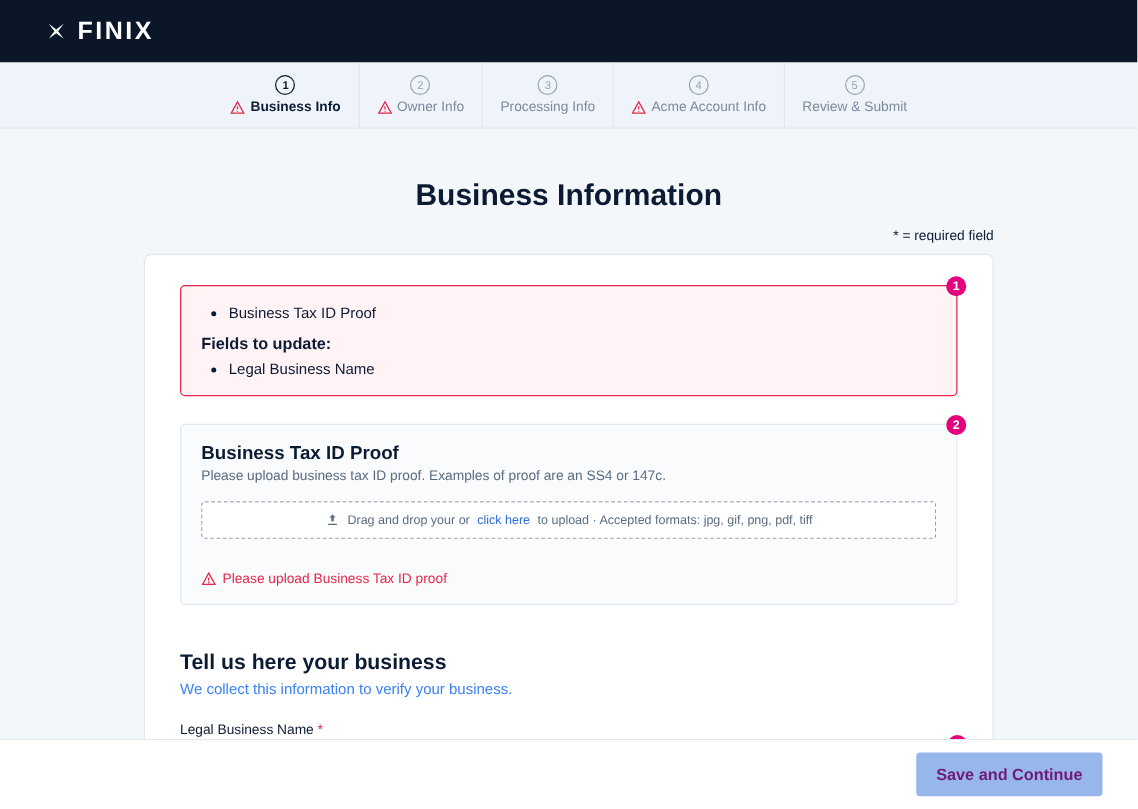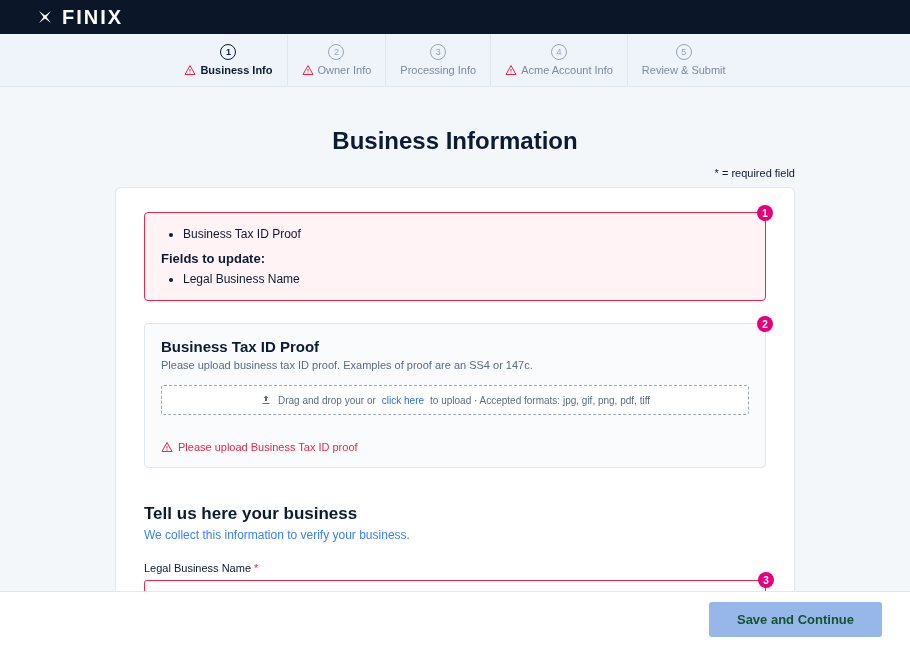--- a/index.html
+++ b/index.html
@@ -1,17 +1,17 @@
 <!DOCTYPE html>
 <html><head>
 <meta charset="utf-8">
 <style>
 *{box-sizing:border-box;margin:0;padding:0}
 body{font-family:-apple-system,BlinkMacSystemFont,"Segoe UI",Arial,sans-serif;background:#f4f7fa;color:#0b1b34}
-.header{background:#0b1629;height:34px;display:flex;align-items:center;padding:0 36px}
+.header{background:#0b1629;height:50px;display:flex;align-items:center;padding:0 36px}
 .logo{display:flex;align-items:center;gap:8px;color:#fff;font-weight:700;font-size:20px;letter-spacing:2px}
 .logo-mark{display:inline-block;width:18px;height:18px}
 .steps-bar{background:#eef4fa;border-bottom:1px solid #e1e7ef;display:flex;justify-content:center}
 .steps{display:flex}
 .step{display:flex;flex-direction:column;align-items:center;justify-content:center;font-size:11px;color:#7d8a9c;padding:10px 14px;min-width:90px;border-right:1px solid #e1e7ef}
 .step:last-child{border-right:none}
 .step-circle{width:16px;height:16px;border-radius:50%;border:1px solid #9aa5b5;display:flex;align-items:center;justify-content:center;font-size:9px;margin-bottom:4px;color:#9aa5b5}
 .step.active .step-circle{border-color:#0b1b34;color:#0b1b34;font-weight:700}
 .step.active .step-label{color:#0b1b34;font-weight:700}
 .step-label{display:flex;align-items:center;gap:4px}
@@ -33,21 +33,21 @@
 .sec-title{font-size:17px;font-weight:700;margin-bottom:4px}
 .sec-sub{font-size:12px;color:#3b82f6;margin-bottom:20px}
 .field-label{font-size:11px;color:#0b1b34;margin-bottom:6px;display:block}
 .req-star{color:#e5284b}
 .field-wrap{position:relative;margin-bottom:4px}
 .input{width:100%;border:1px solid #c9d3e0;border-radius:3px;padding:8px 10px;font-size:12px;background:#fff}
 .input.err{border:1.5px solid #e5284b}
 .hint{font-size:11px;color:#5a6b82;margin-top:6px}
 .group{margin-bottom:18px}
 .footer{position:fixed;bottom:0;left:0;right:0;background:#fff;border-top:1px solid #e1e7ef;padding:10px 28px;display:flex;justify-content:flex-end}
-.btn-primary{background:#97b7ea;color:#14532d;border:none;border-radius:3px;padding:10px 28px;font-size:13px;font-weight:600;cursor:pointer}
+.btn-primary{background:#97b7ea;color:#701a75;border:none;border-radius:3px;padding:10px 16px;font-size:13px;font-weight:600;cursor:pointer}
 .up-icon{width:12px;height:12px}
 </style>
 </head>
 <body>
 
 <div class="header">
   <div class="logo">
     <svg class="logo-mark" viewBox="0 0 24 24" fill="#fff">
         <path d="M4 4l6 8-6 8 8-6 8 6-6-8 6-8-8 6z"></path>
       </svg>

